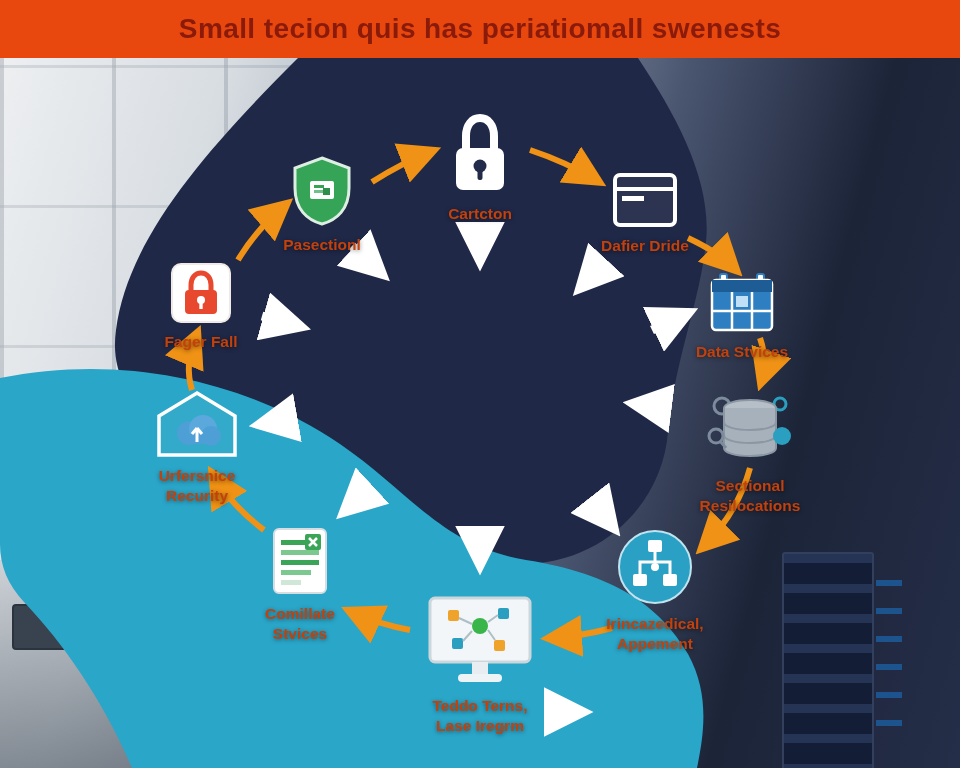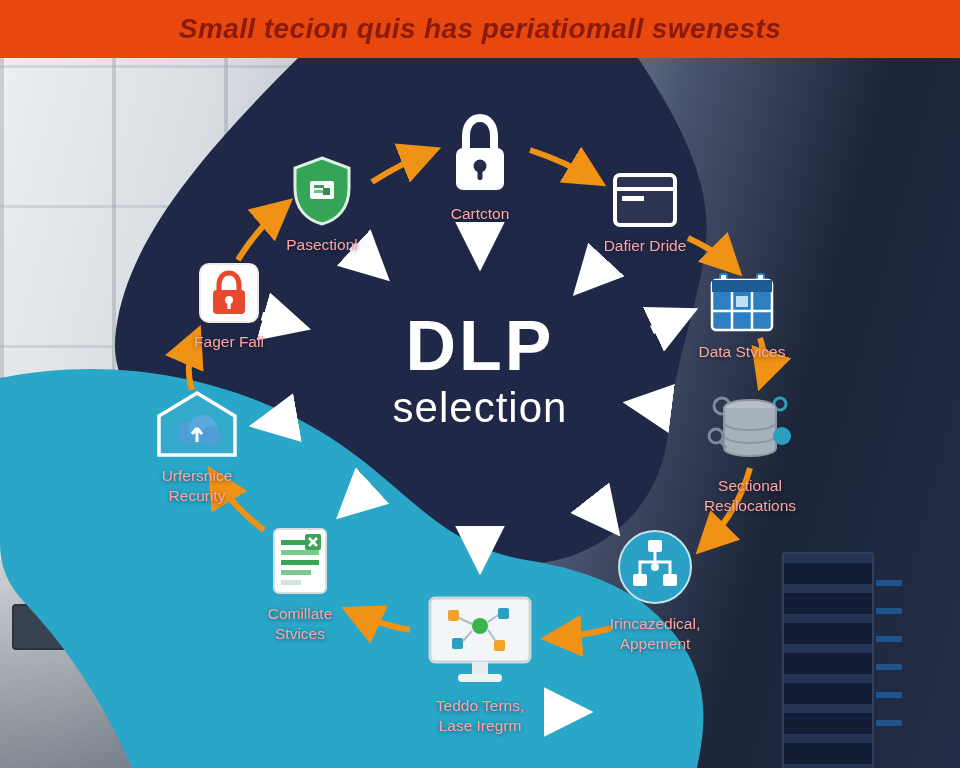--- a/index.html
+++ b/index.html
@@ -34,38 +34,38 @@
     background:repeating-linear-gradient(180deg,#1c5ea0 0 6px,transparent 6px 28px);
     opacity:.8;
   }
   
   .blobs,.arrows{position:absolute;left:0;top:0;width:960px;height:768px;pointer-events:none;}
   .arrows{z-index:4;}
   .blobs{z-index:2;}
   
   .header{
     position:absolute;left:0;top:0;width:960px;height:58px;background:#e8470e;
-    display:flex;align-items:center;justify-content:center;z-index:8;font-style:italic;
+    display:flex;align-items:center;justify-content:center;z-index:8;
   }
   .header-title{color:#8a1a0a;font-size:28px;font-weight:bold;letter-spacing:.4px;}
   
   .center-title{
     position:absolute;left:480px;top:310px;transform:translateX(-50%);
     text-align:center;color:#fff;z-index:5;
   }
   .center-title .big{font-size:70px;font-weight:bold;letter-spacing:3px;line-height:1.05;}
   .center-title .sub{font-size:42px;font-weight:400;letter-spacing:1px;}
   
   .node{
     position:absolute;width:156px;display:flex;flex-direction:column;
     align-items:center;gap:8px;z-index:5;
   }
   .node .label{
-    color:#fca5a5;font-size:15.5px;line-height:1.3;text-align:center;
-    white-space:pre-line;font-weight:400;text-shadow:0 1px 4px rgba(0,0,0,.5);
+    color:#c2410c;font-size:15.5px;line-height:1.3;text-align:center;
+    white-space:pre-line;font-weight:700;text-shadow:0 1px 4px rgba(0,0,0,.5);
   }
   .icon{display:block;line-height:0;}
 </style>
 </head>
 <body>
 
 <div class="stage">
 
   <div class="bg-photo"></div>
   <div class="bg-mullions"></div>
@@ -116,24 +116,20 @@
       <path d="M 480 532 L 480 562" marker-end="url(#mw)"></path>
       <path d="M 590 498 L 612 526" marker-end="url(#mw)"></path>
       <path d="M 556 712 L 580 712" marker-end="url(#mw)"></path>
     </g>
   </svg>
 
   <div class="header">
     <div class="header-title">Small tecion quis has periatiomall swenests</div>
   </div>
 
-  <div class="center-title">
-    <div class="big">DLP</div>
-    <div class="sub">selection</div>
-  </div>
 
   <div class="node" style="left:244px;top:155px;">
     <span class="icon">
       <svg width="64" height="72" viewBox="0 0 64 72">
         <path d="M32 3 L59 13 V33 C59 54 47 65 32 69 C17 65 5 54 5 33 V13 Z" fill="#35a457" stroke="#ddeee2" stroke-width="3"></path>
         <rect x="20" y="26" width="24" height="18" rx="2" fill="#fff"></rect>
         <rect x="24" y="30" width="10" height="3" fill="#35a457"></rect>
         <rect x="24" y="35" width="14" height="3" fill="#6fc08a"></rect>
         <rect x="33" y="33" width="7" height="7" fill="#2d8f4b"></rect>
       </svg>
@@ -173,21 +169,21 @@
         <rect x="4" y="8" width="60" height="12" fill="#1d5c94"></rect>
         <line x1="24" y1="20" x2="24" y2="58" stroke="#fff" stroke-width="2.5"></line>
         <line x1="44" y1="20" x2="44" y2="58" stroke="#fff" stroke-width="2.5"></line>
         <line x1="4" y1="39" x2="64" y2="39" stroke="#fff" stroke-width="2.5"></line>
         <rect x="28" y="24" width="12" height="11" fill="#bfe0f7"></rect>
       </svg>
     </span>
     <div class="label">Data Stvices</div>
   </div>
 
-  <div class="node" style="left:151px;top:262px;">
+  <div class="node" style="left:123px;top:262px;">
     <span class="icon">
       <svg width="62" height="62" viewBox="0 0 62 62">
         <rect x="2" y="2" width="58" height="58" rx="9" fill="#fff" stroke="#f0e9e6" stroke-width="2"></rect>
         <path d="M21 30 V23 C21 16 25 11 31 11 C37 11 41 16 41 23 V30" fill="none" stroke="#e8492e" stroke-width="5"></path>
         <rect x="15" y="28" width="32" height="24" rx="4" fill="#e8492e"></rect>
         <circle cx="31" cy="38" r="4" fill="#fff"></circle>
         <rect x="29.3" y="40" width="3.4" height="7" fill="#fff"></rect>
       </svg>
     </span>
     <div class="label">Fager Fall</div>

